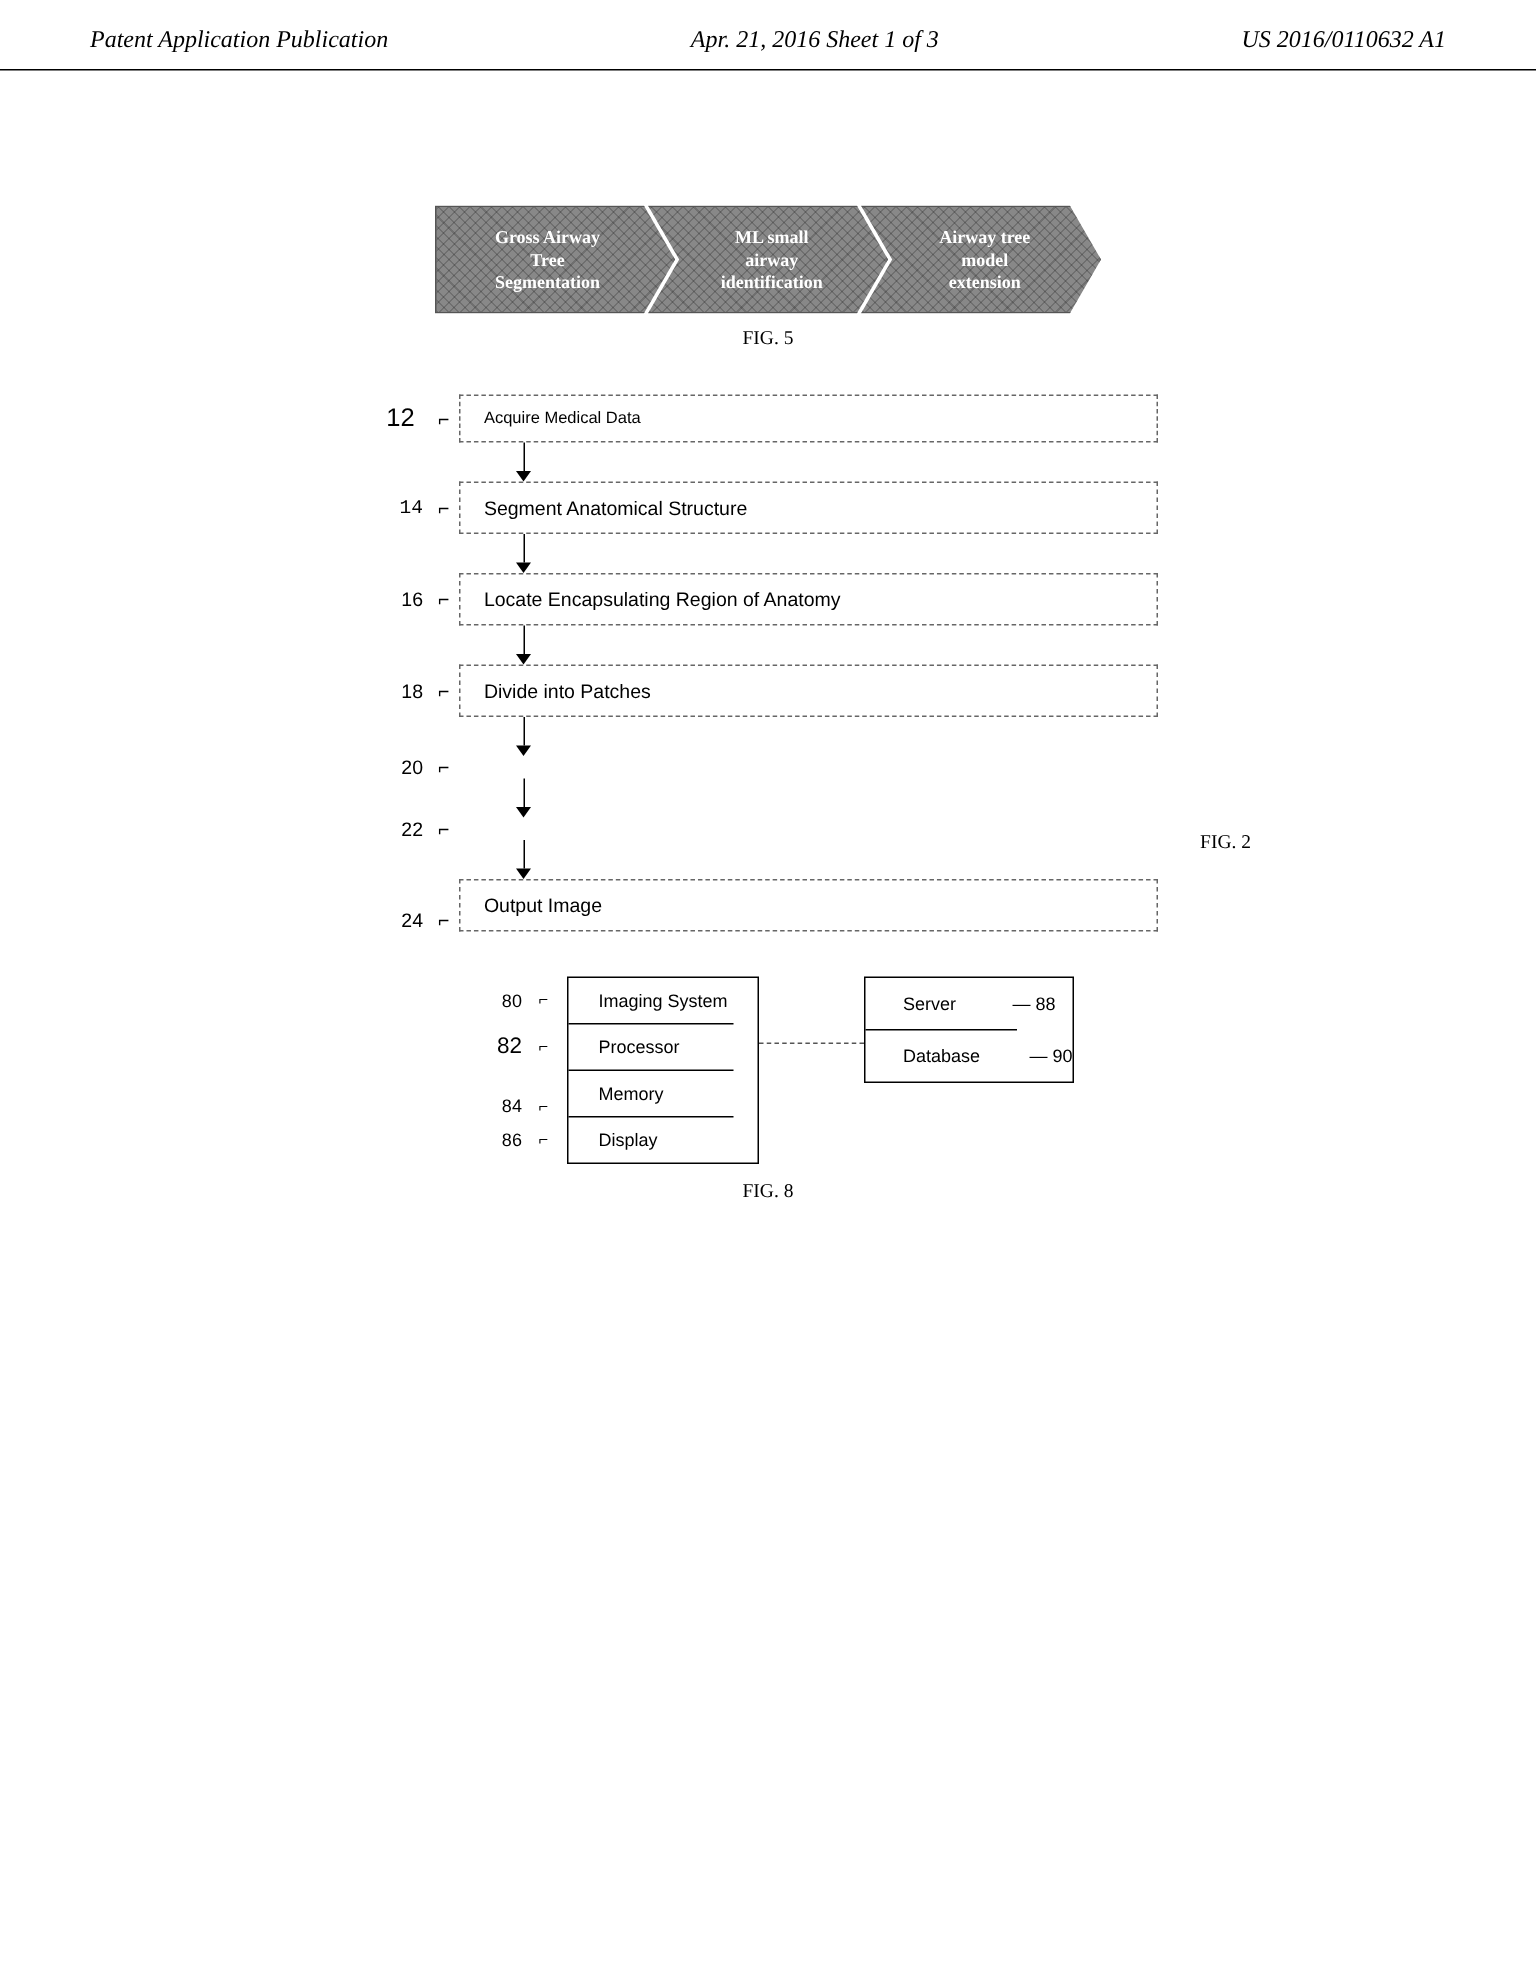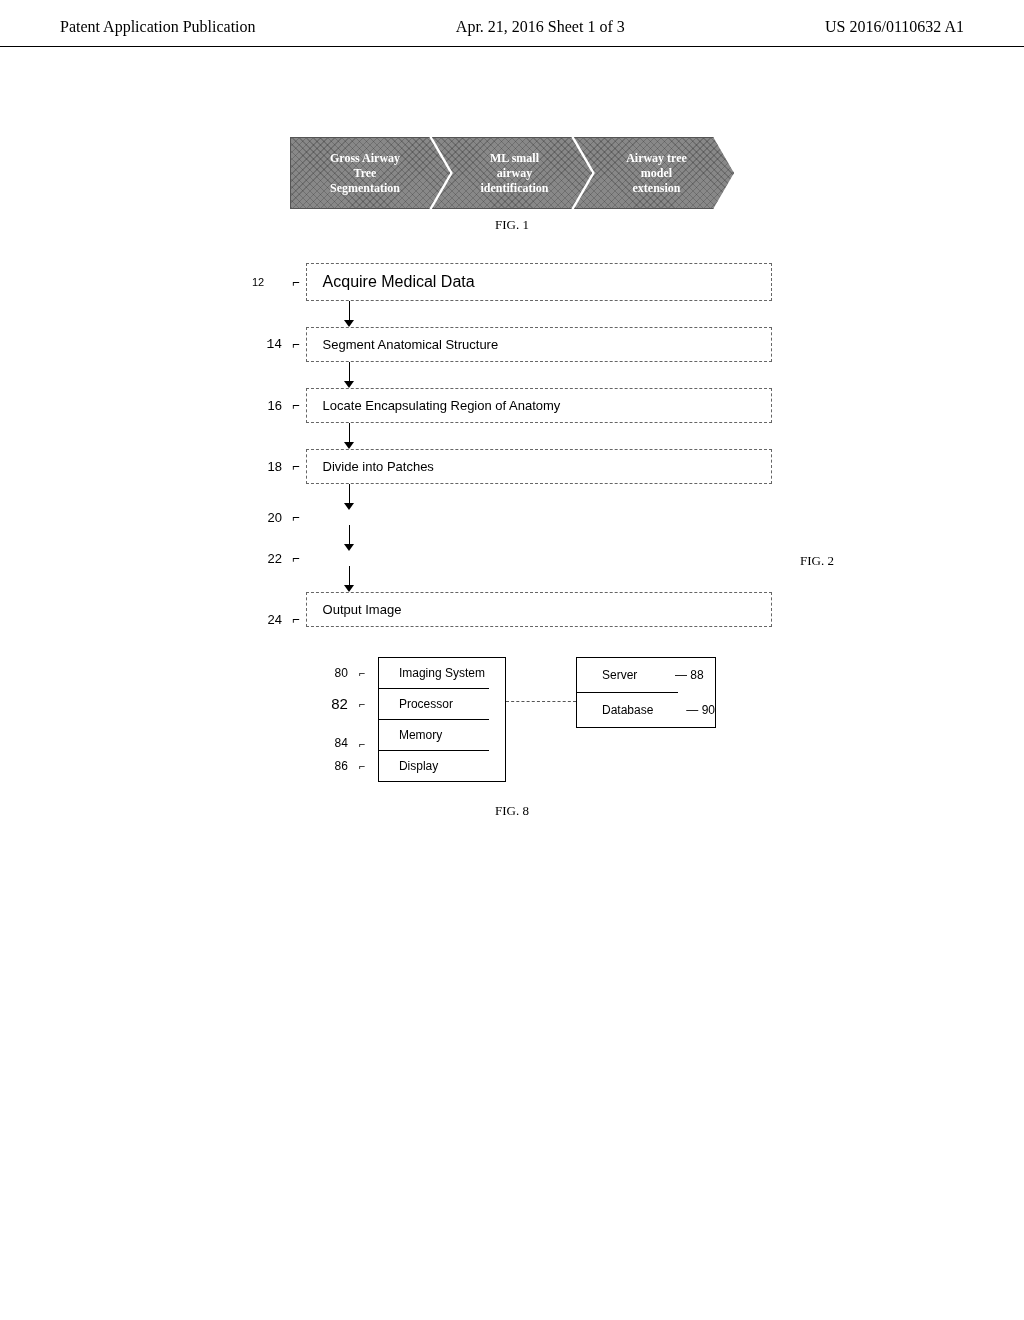--- a/index.html
+++ b/index.html
@@ -12,20 +12,21 @@
       overflow-x: hidden;
     }
 
     
     .page-header {
       display: flex;
       justify-content: space-between;
       align-items: center;
       padding: 18px 60px 10px 60px;
       border-bottom: 1px solid #000;
+      font-style: italic;
     }
 
     
     .content {
       padding: 30px 60px;
     }
 
     
     .fig1-container {
       display: flex;
@@ -86,28 +87,28 @@
       <div style="position: relative; display: flex; align-items: center; justify-content: center; text-align: center; color: rgb(255, 255, 255); font-size: 12px; font-weight: bold; min-width: 160px; min-height: 72px; background-color: rgb(136, 136, 136); background-image: repeating-linear-gradient(45deg, rgba(0, 0, 0, 0.18) 0px, rgba(0, 0, 0, 0.18) 1px, transparent 1px, transparent 5px), repeating-linear-gradient(-45deg, rgba(0, 0, 0, 0.18) 0px, rgba(0, 0, 0, 0.18) 1px, transparent 1px, transparent 5px); margin-left: 0px; clip-path: polygon(0% 0%, 87% 0%, 100% 50%, 87% 100%, 0% 100%); padding: 10px 30px 10px 20px; z-index: 3; border: 1.5px solid rgb(85, 85, 85);">
         <div>Gross Airway<br>Tree<br>Segmentation</div>
       </div>
       <div style="position: relative; display: flex; align-items: center; justify-content: center; text-align: center; color: rgb(255, 255, 255); font-size: 12px; font-weight: bold; min-width: 160px; min-height: 72px; background-color: rgb(136, 136, 136); background-image: repeating-linear-gradient(45deg, rgba(0, 0, 0, 0.18) 0px, rgba(0, 0, 0, 0.18) 1px, transparent 1px, transparent 5px), repeating-linear-gradient(-45deg, rgba(0, 0, 0, 0.18) 0px, rgba(0, 0, 0, 0.18) 1px, transparent 1px, transparent 5px); margin-left: -18px; clip-path: polygon(0% 0%, 87% 0%, 100% 50%, 87% 100%, 0% 100%, 13% 50%); padding: 10px 30px 10px 35px; z-index: 2; border: 1.5px solid rgb(85, 85, 85);">
         <div>ML small<br>airway<br>identification</div>
       </div>
       <div style="position: relative; display: flex; align-items: center; justify-content: center; text-align: center; color: rgb(255, 255, 255); font-size: 12px; font-weight: bold; min-width: 160px; min-height: 72px; background-color: rgb(136, 136, 136); background-image: repeating-linear-gradient(45deg, rgba(0, 0, 0, 0.18) 0px, rgba(0, 0, 0, 0.18) 1px, transparent 1px, transparent 5px), repeating-linear-gradient(-45deg, rgba(0, 0, 0, 0.18) 0px, rgba(0, 0, 0, 0.18) 1px, transparent 1px, transparent 5px); margin-left: -18px; clip-path: polygon(0% 0%, 87% 0%, 100% 50%, 87% 100%, 0% 100%, 13% 50%); padding: 10px 30px 10px 35px; z-index: 1; border: 1.5px solid rgb(85, 85, 85);">
         <div>Airway tree<br>model<br>extension</div>
       </div>
     </div>
-  <div class="fig1-caption">FIG. 1</div>
+  <div class="fig1-caption">FIG. 5</div>
 
   <div class="fig2-wrapper">
     <div id="fig2-flowchart" style="width:520px; position:relative;">
     <div style="display: flex; align-items: center; width: 100%;">
-          <span style="font-size: 11px; min-width: 40px; text-align: left; padding-right: 10px; font-family: Arial, sans-serif;">12</span>
-          <span style="font-size: 13px; margin-right: 6px; font-family: Arial, sans-serif;">⌐</span>
-          <div style="border: 1px dashed rgb(102, 102, 102); padding: 9px 16px; font-size: 16px; flex: 1 1 0%; font-family: Arial, sans-serif;">Acquire Medical Data</div>
+          <span style="font-size: 17px; min-width: 40px; text-align: center; padding-right: 10px; font-family: Arial, sans-serif;">12</span>
+          <span style="font-size: 13px; margin-right: 6px; font-family: Arial, sans-serif;">⌐</span>
+          <div style="border: 1px dashed rgb(102, 102, 102); padding: 9px 16px; font-size: 11px; flex: 1 1 0%; font-family: Arial, sans-serif;">Acquire Medical Data</div>
         </div>
         <div style="display: flex; align-items: stretch; width: 100%; height: 26px;">
           <div style="min-width: 40px;"></div>
           <div style="min-width: 22px;"></div>
           <div style="display: flex; flex-direction: column; align-items: center; padding-left: 30px;">
             <div style="width: 1px; background: rgb(0, 0, 0); flex: 1 1 0%; position: relative;"></div>
             <div style="width: 0px; height: 0px; border-left: 5px solid transparent; border-right: 5px solid transparent; border-top: 7px solid rgb(0, 0, 0);"></div>
           </div>
         </div>
         <div style="display: flex; align-items: center; width: 100%;">
@@ -216,17 +217,17 @@
                 <div style="font-size: 12px; padding: 10px 25px; font-family: Arial, sans-serif; min-width: 90px;">Server</div>
                 <div style="font-size: 12px; margin-left: 8px; font-family: Arial, sans-serif;">— 88</div>
               </div>
               <div style="display: flex; align-items: center; position: relative;">
                 <div style="font-size: 12px; padding: 10px 25px; font-family: Arial, sans-serif; min-width: 90px; border-top: 1px solid rgb(0, 0, 0);">Database</div>
                 <div style="font-size: 12px; margin-left: 8px; font-family: Arial, sans-serif;">— 90</div>
               </div>
             </div>
           </div>
         </div>
-      <div class="fig8-caption" style="text-align:center; margin-top:21px;">FIG. 8</div>
+      <div class="fig8-caption" style="text-align:center; margin-top:10px;">FIG. 8</div>
     </div>
   </div>
 
 </div>
 
 </body></html>

